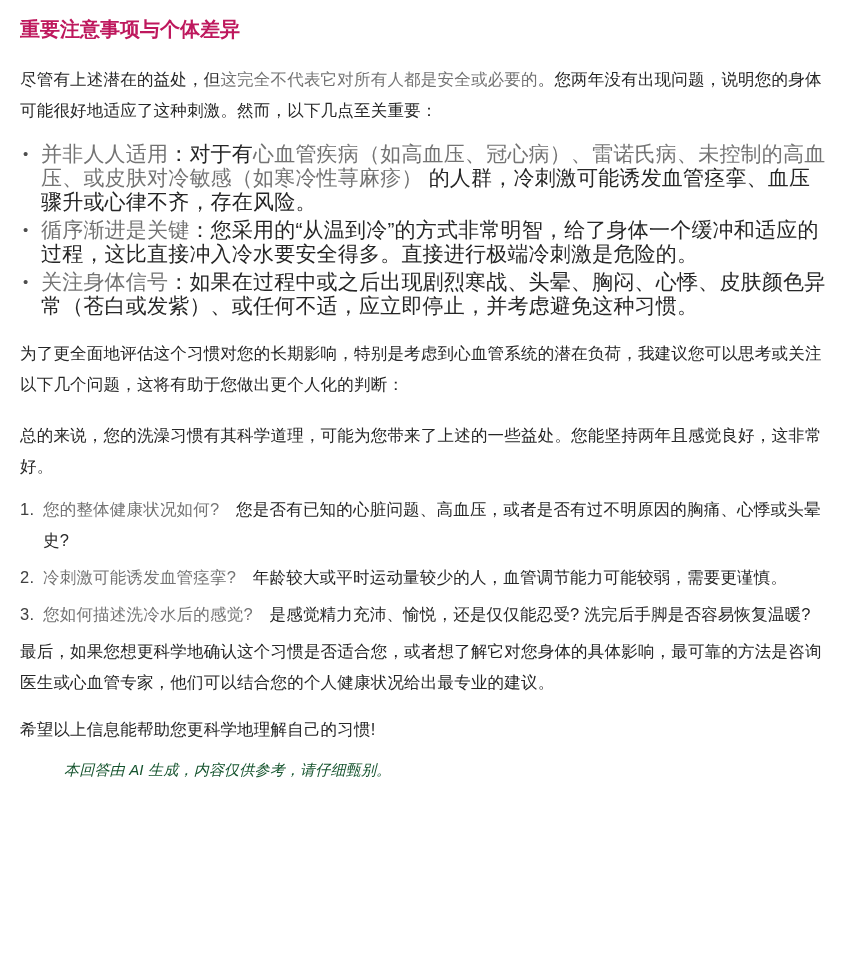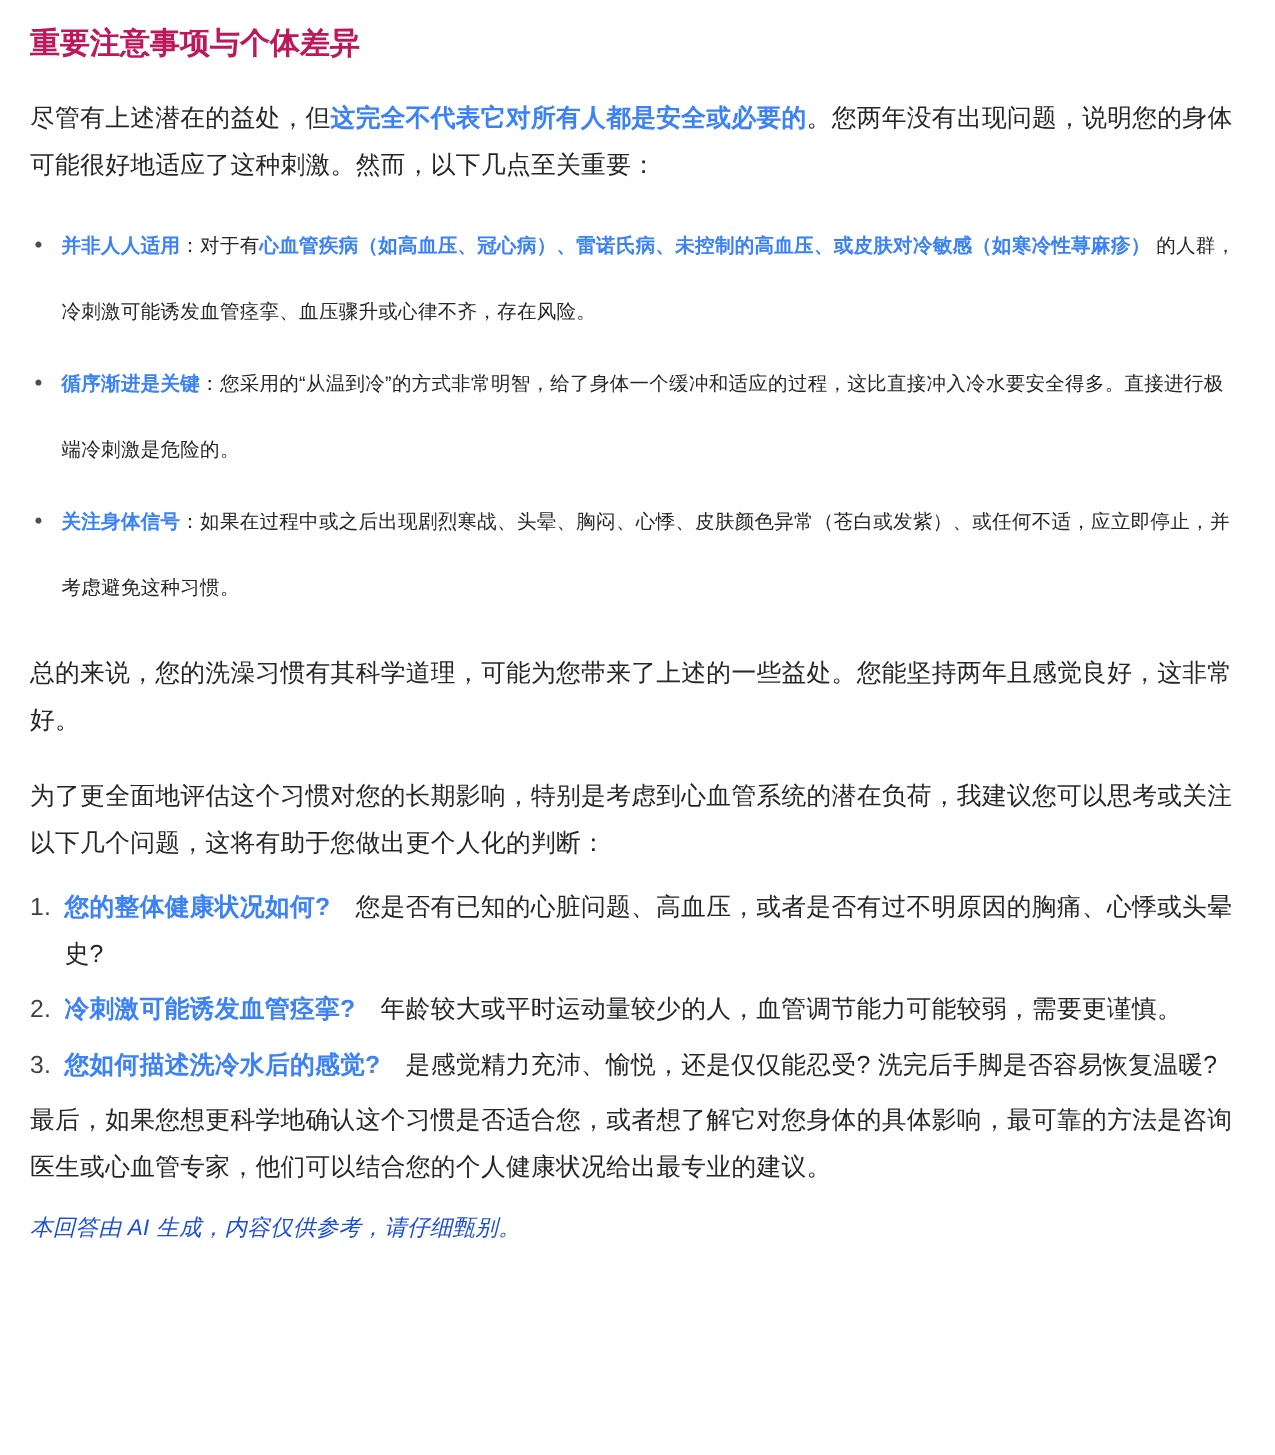--- a/index.html
+++ b/index.html
@@ -28,31 +28,31 @@
   h2.section-heading.second {
     margin-top: 24px;
   }
   p.para {
     font-size: 16.5px;
     line-height: 31px;
     margin: 22px 0 0 0;
     letter-spacing: 0.2px;
   }
   p.tight { margin-top: 20px; }
-  .b { font-weight: 700; color: #3b82f6; }
+  .b { font-weight: 400; color: #737373; }
   ul.bullet-list {
     list-style: none;
     margin: 16px 0 0 0;
     padding: 0;
   }
   ul.bullet-list > li {
     position: relative;
     padding-left: 21px;
-    font-size: 13px;
-    line-height: 44px;
+    font-size: 21px;
+    line-height: 24px;
     margin: 0 0 4px 0;
     letter-spacing: 0.2px;
   }
   ul.bullet-list > li::before {
     content: "•";
     position: absolute;
     left: 3px;
     top: 0;
     color: #4d4d4d;
     font-size: 15px;
@@ -77,48 +77,50 @@
     position: absolute;
     left: 0;
     top: 0;
     color: #404040;
   }
   .footer-note {
     margin-top: 14px;
     font-size: 15px;
     line-height: 22px;
     font-style: italic;
-    color: #1d4ed8;
+    color: #14532d;
     letter-spacing: 0.2px;
+    margin-left: 44px;
   }
 </style>
 </head>
 <body>
 
 <div class="doc">
 
   <h2 class="section-heading">重要注意事项与个体差异</h2>
 
   <p class="para"><span>尽管有上述潜在的益处，但</span><span class="b">这完全不代表它对所有人都是安全或必要的</span><span>。您两年没有出现问题，说明您的身体可能很好地适应了这种刺激。然而，以下几点至关重要：</span></p>
 
   <ul class="bullet-list">
     <li><span class="b">并非人人适用</span><span>：对于有</span><span class="b">心血管疾病（如高血压、冠心病）、雷诺氏病、未控制的高血压、或皮肤对冷敏感（如寒冷性荨麻疹）</span><span> 的人群，冷刺激可能诱发血管痉挛、血压骤升或心律不齐，存在风险。</span></li>
     <li><span class="b">循序渐进是关键</span><span>：您采用的“从温到冷”的方式非常明智，给了身体一个缓冲和适应的过程，这比直接冲入冷水要安全得多。直接进行极端冷刺激是危险的。</span></li>
     <li><span class="b">关注身体信号</span><span>：如果在过程中或之后出现剧烈寒战、头晕、胸闷、心悸、皮肤颜色异常（苍白或发紫）、或任何不适，应立即停止，并考虑避免这种习惯。</span></li>
   </ul>
 
 
+  <p class="para tight"><span>为了更全面地评估这个习惯对您的长期影响，特别是考虑到心血管系统的潜在负荷，我建议您可以思考或关注以下几个问题，这将有助于您做出更个人化的判断：</span></p>
+
   <p class="para tight"><span>总的来说，您的洗澡习惯有其科学道理，可能为您带来了上述的一些益处。您能坚持两年且感觉良好，这非常好。</span></p>
-
-  <p class="para tight"><span>为了更全面地评估这个习惯对您的长期影响，特别是考虑到心血管系统的潜在负荷，我建议您可以思考或关注以下几个问题，这将有助于您做出更个人化的判断：</span></p>
 
   <ol class="number-list">
     <li><span class="b">您的整体健康状况如何?</span><span>　您是否有已知的心脏问题、高血压，或者是否有过不明原因的胸痛、心悸或头晕史?</span></li>
     <li><span class="b">冷刺激可能诱发血管痉挛?</span><span>　年龄较大或平时运动量较少的人，血管调节能力可能较弱，需要更谨慎。</span></li>
     <li><span class="b">您如何描述洗冷水后的感觉?</span><span>　是感觉精力充沛、愉悦，还是仅仅能忍受? 洗完后手脚是否容易恢复温暖?</span></li>
   </ol>
 
   <p class="para" style="margin-top:6px"><span>最后，如果您想更科学地确认这个习惯是否适合您，或者想了解它对您身体的具体影响，最可靠的方法是咨询医生或心血管专家，他们可以结合您的个人健康状况给出最专业的建议。</span></p>
 
+  <p class="para" style="margin-top:16px"><span>希望以上信息能帮助您更科学地理解自己的习惯!</span></p>
 
   <p class="footer-note">本回答由 AI 生成，内容仅供参考，请仔细甄别。</p>
 
 </div>
 
 </body></html>

